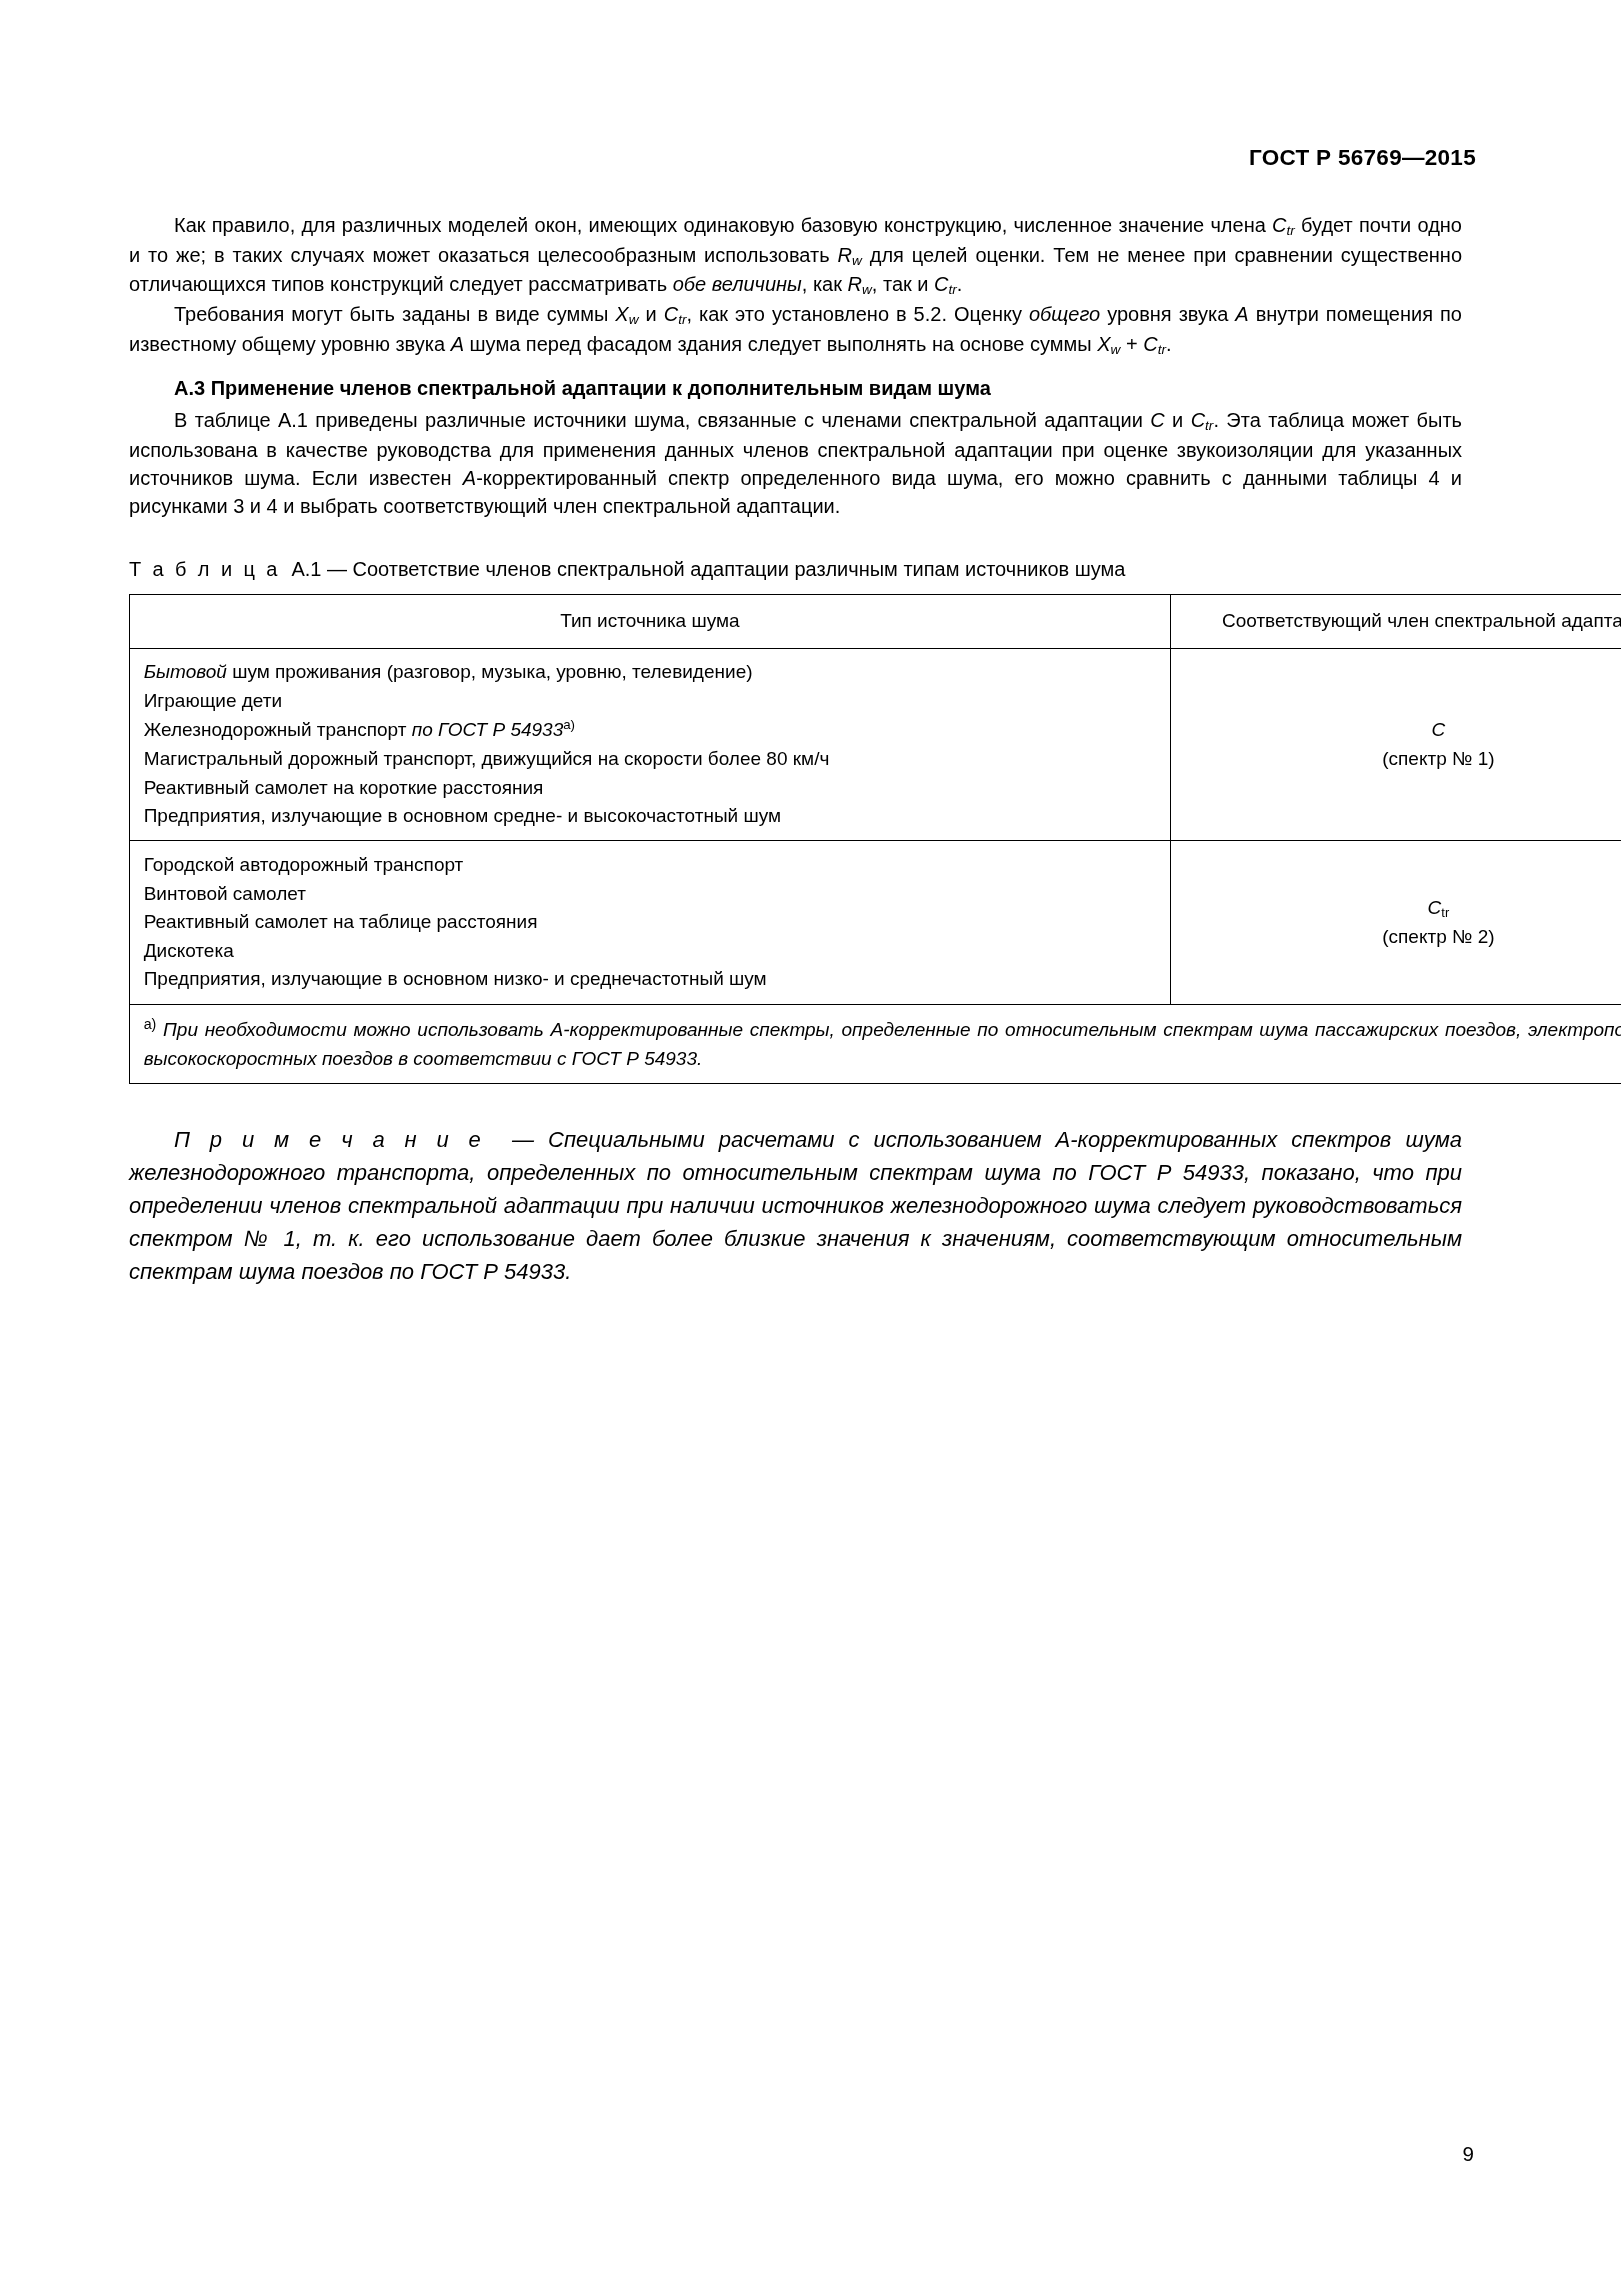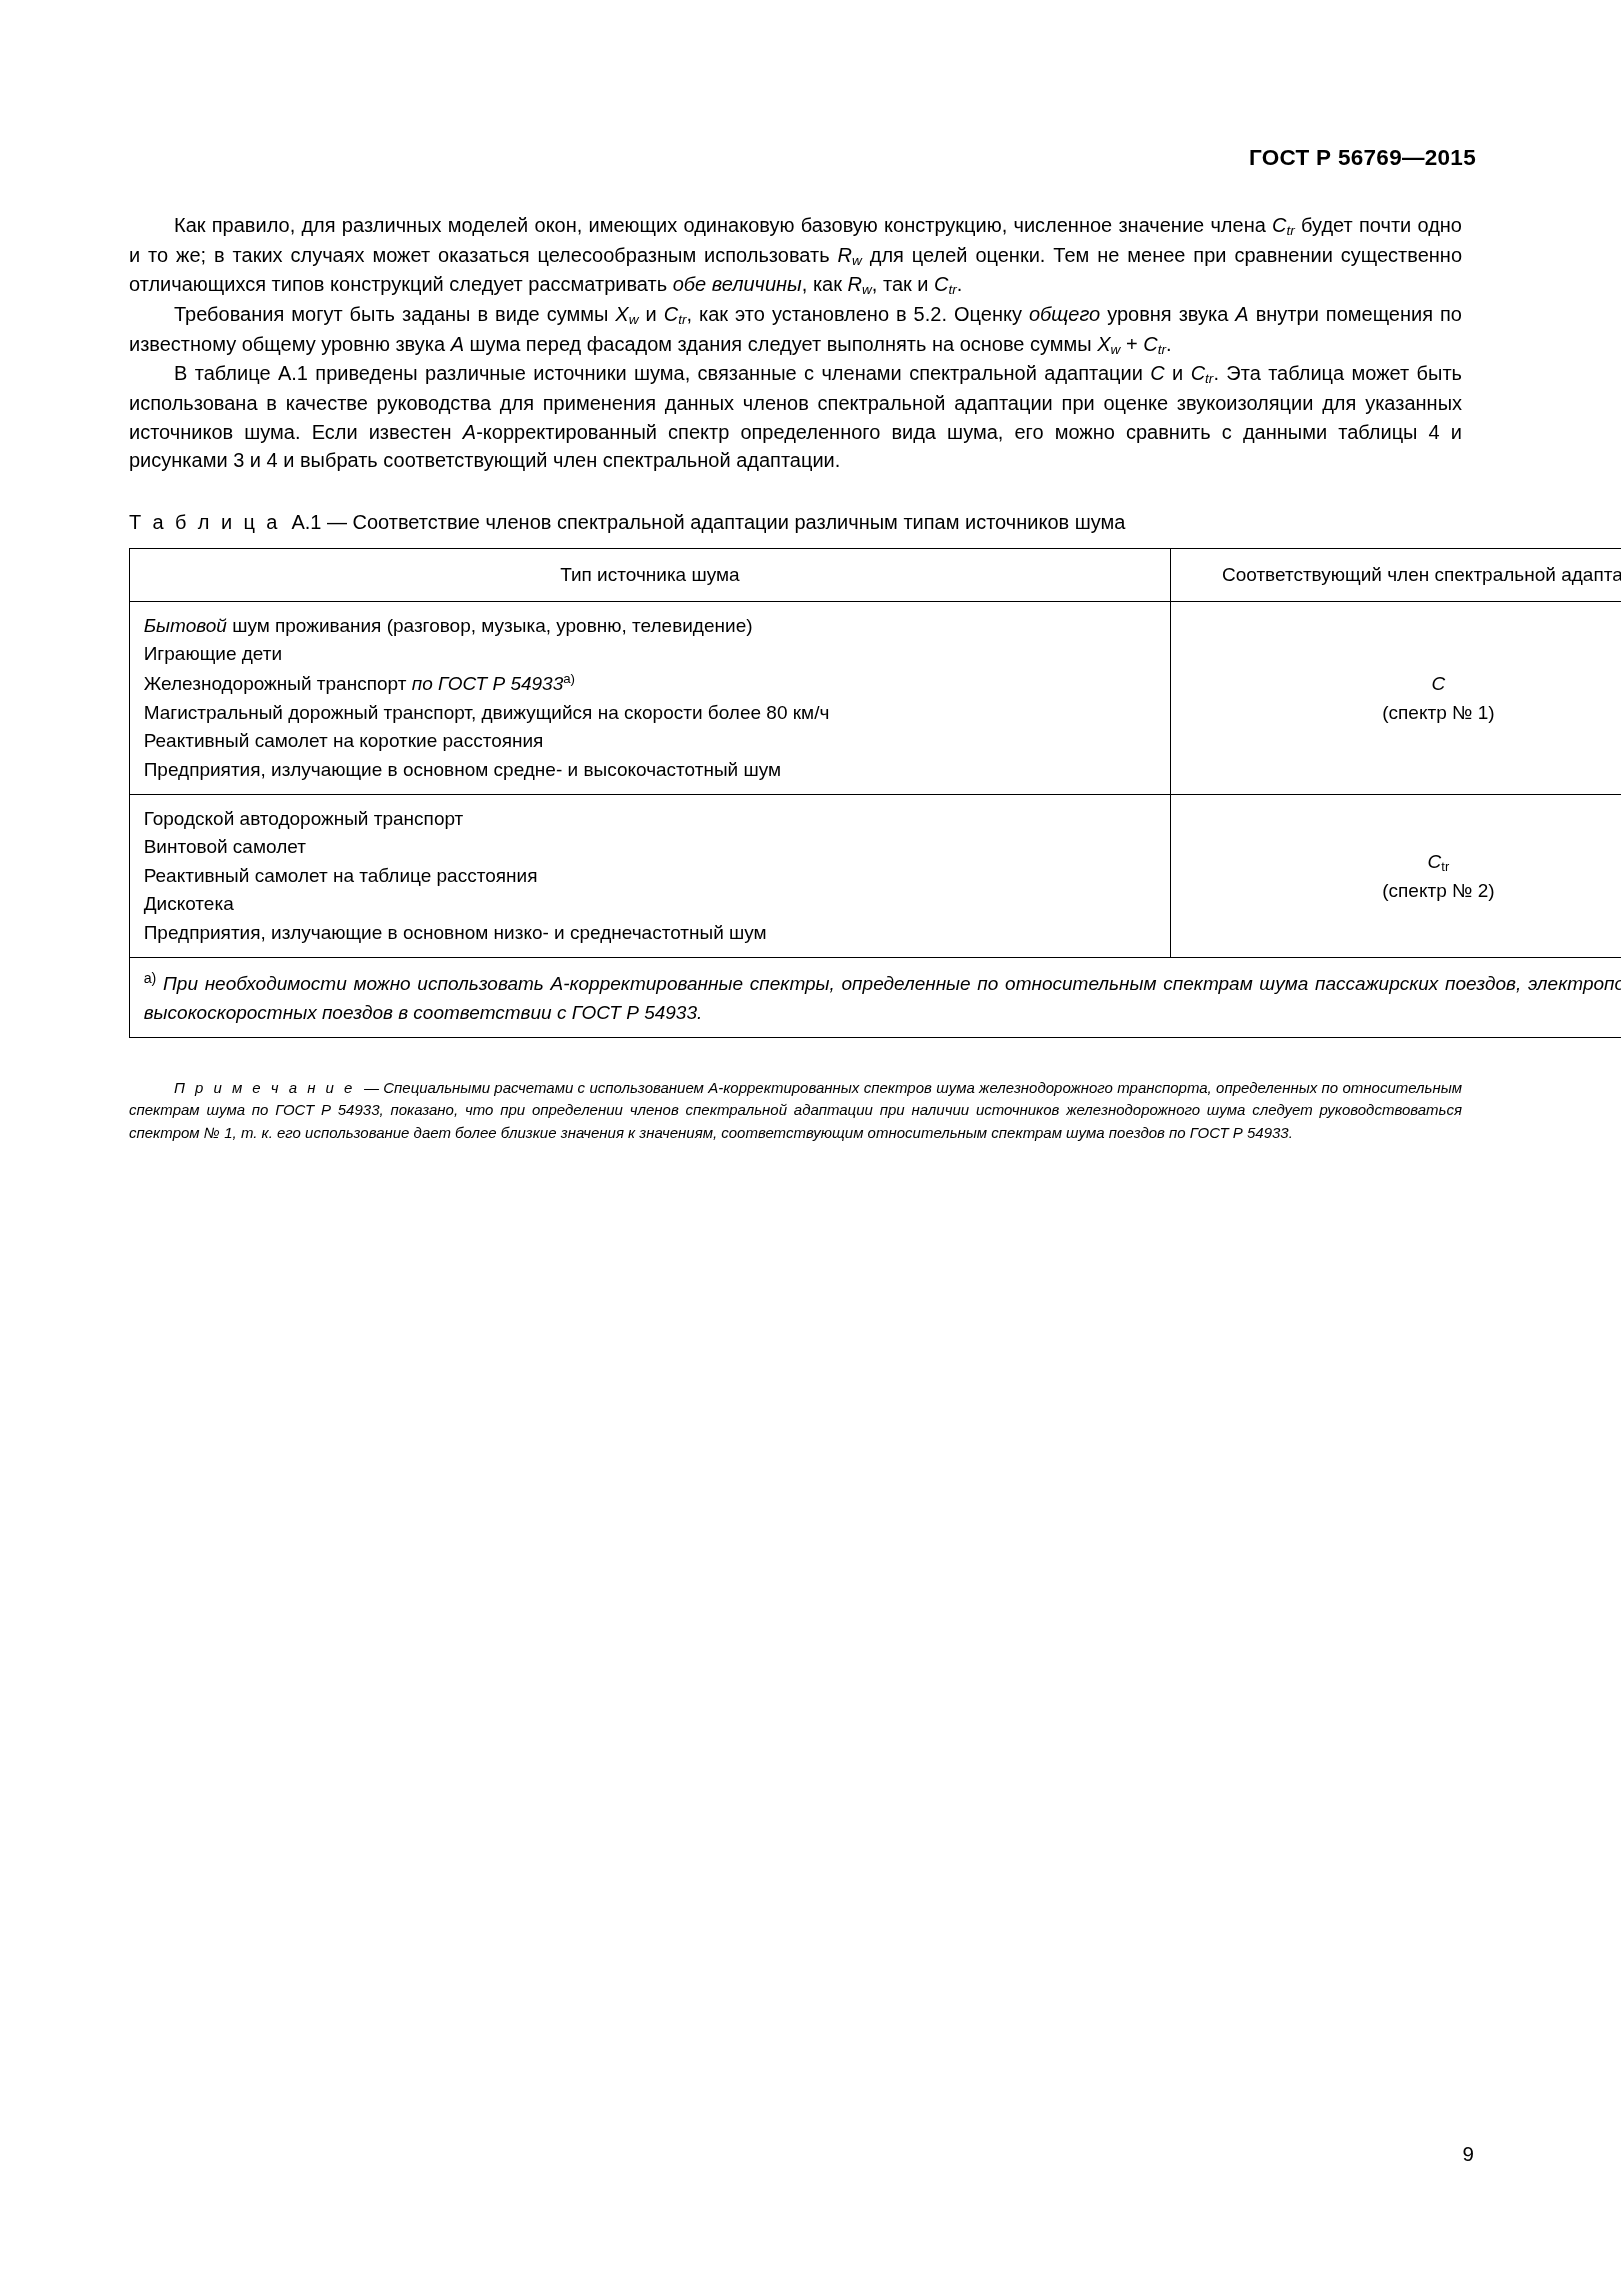--- a/index.html
+++ b/index.html
@@ -94,21 +94,21 @@
     font-style: italic;
     font-size: 19px;
     line-height: 1.5;
     text-align: justify;
     padding: 13.7px 17.6px 15.7px 17.6px;
   }
   td.footnote .marker {
     font-style: normal;
   }
   .note {
-    font-size: 15px;
+    font-size: 22px;
     font-style: italic;
     line-height: 1.5;
     text-align: justify;
     margin-top: 39px;
     text-indent: 45px;
   }
   .note .note-label {
     letter-spacing: 2.9px;
   }
   .page-number {
@@ -127,20 +127,21 @@
   <div class="header">
     <span>ГОСТ Р 56769—2015</span>
   </div>
 
   <div class="content">
 
     <p class="body-par"><span>Как правило, для различных моделей окон, имеющих одинаковую базовую конструкцию, численное значение члена </span><span class="italic nowrap"><span class="italic">C</span><sub>tr</sub></span><span> будет почти одно и то же; в таких случаях может оказаться целесообразным использовать </span><span class="italic nowrap"><span class="italic">R</span><sub>w</sub></span><span> для целей оценки. Тем не менее при сравнении существенно отличающихся типов конструкций следует рассматривать </span><span class="italic">обе величины</span><span>, как </span><span class="italic nowrap"><span class="italic">R</span><sub>w</sub></span><span>, так и </span><span class="italic nowrap"><span class="italic">C</span><sub>tr</sub></span><span>.</span></p>
 
     <p class="body-par tight"><span>Требования могут быть заданы в виде суммы </span><span class="italic nowrap"><span class="italic">X</span><sub>w</sub></span><span> и </span><span class="italic nowrap"><span class="italic">C</span><sub>tr</sub></span><span>, как это установлено в 5.2. Оценку </span><span class="italic">общего</span><span> уровня звука </span><span class="italic">A</span><span> внутри помещения по известному общему уровню звука </span><span class="italic">A</span><span> шума перед фасадом здания следует выполнять на основе суммы </span><span class="italic nowrap"><span class="italic">X</span><sub>w</sub></span><span> + </span><span class="italic nowrap"><span class="italic">C</span><sub>tr</sub></span><span>.</span></p>
 
+    <div class="sec-head">А.3 Применение членов спектральной адаптации к дополнительным видам шума</div>
 
     <p class="body-par tight"><span>В таблице А.1 приведены различные источники шума, связанные с членами спектральной адаптации </span><span class="italic">C</span><span> и </span><span class="italic nowrap"><span class="italic">C</span><sub>tr</sub></span><span>. Эта таблица может быть использована в качестве руководства для применения данных членов спектральной адаптации при оценке звукоизоляции для указанных источников шума. Если известен </span><span class="italic">A</span><span>-корректированный спектр определенного вида шума, его можно сравнить с данными таблицы 4 и рисунками 3 и 4 и выбрать соответствующий член спектральной адаптации.</span></p>
 
     <div class="table-caption"><span class="spaced">Т а б л и ц а</span>&nbsp;&nbsp;<span>А.1</span> <span>— Соответствие членов спектральной адаптации различным типам источников шума</span></div>
 
     <table class="main">
       <colgroup>
         <col style="width: 66%;">
         <col style="width: 34%;">
       </colgroup>

